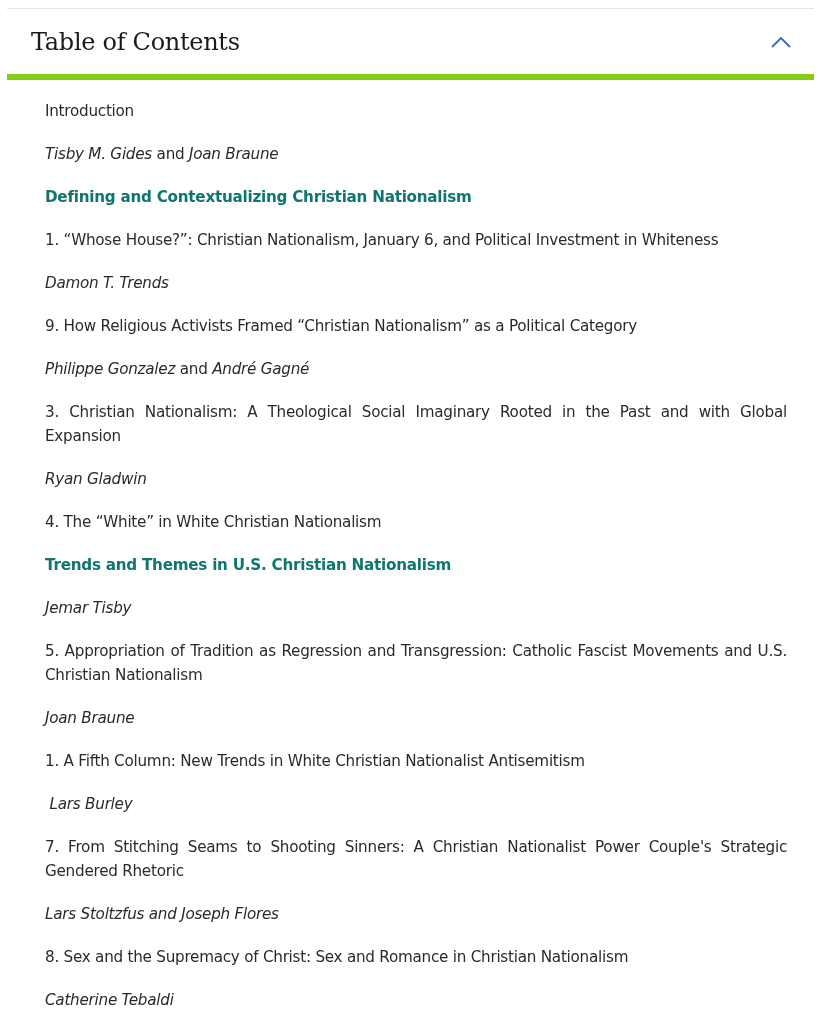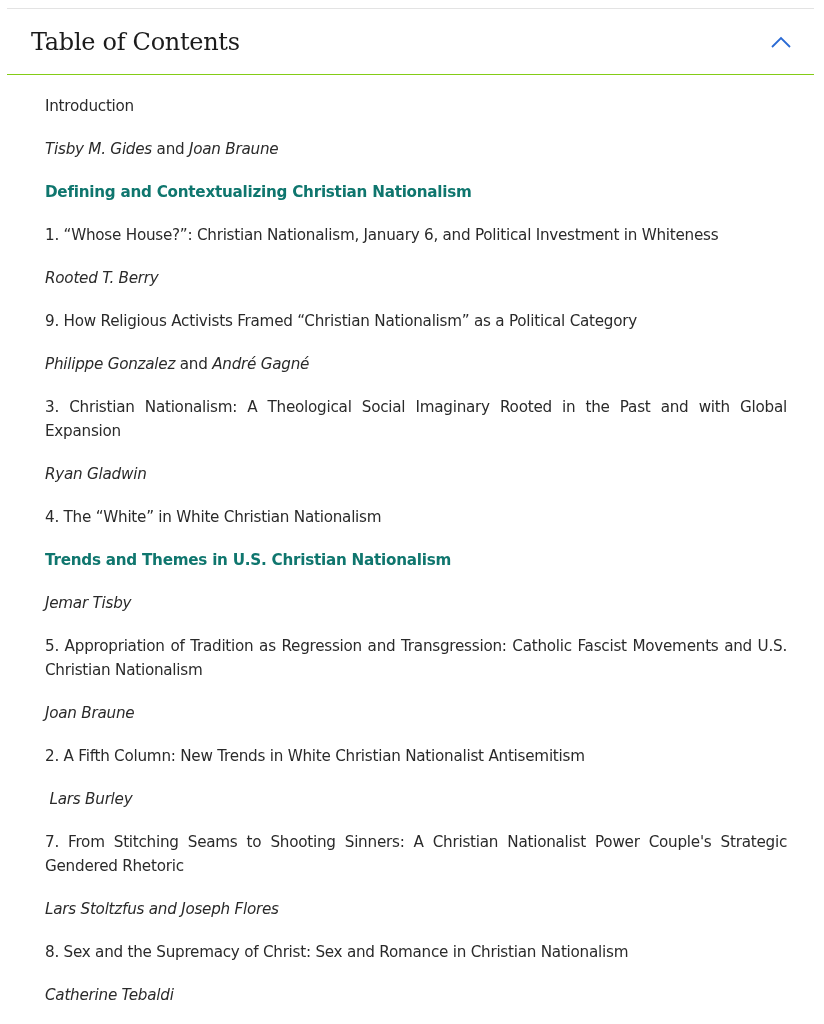--- a/index.html
+++ b/index.html
@@ -1,19 +1,19 @@
 <!DOCTYPE html>
 <html><head>
   <meta charset="utf-8">
   <style>
     html, body { margin: 0; padding: 0; background: #ffffff; }
     body { width: 824px; height: 1024px; overflow: hidden; position: relative; font-family: "DejaVu Sans", sans-serif; color: #2a2a2a; }
     .panel { position: absolute; left: 7px; top: 8px; width: 807px; }
     .top-rule { height: 1px; background: #e3e3e3; }
-    .header { height: 65px; display: flex; align-items: center; justify-content: space-between; border-bottom: 1px solid #84cc16; }
+    .header { height: 65px; display: flex; align-items: center; justify-content: space-between; border-bottom: 6px solid #84cc16; }
     .title { font-family: "DejaVu Serif", serif; font-size: 24px; font-weight: normal; color: #1b1b1b; margin: 0 0 0 24px; letter-spacing: -0.3px; }
     .toggle { width: 30px; height: 30px; margin-right: 18px; display: flex; align-items: center; justify-content: center; cursor: pointer; }
     .toc { list-style: none; margin: 0; padding: 0 24px 0 35px; }
     .toc li { font-size: 15.2px; line-height: 24px; margin: 3px; text-align: justify; letter-spacing: -0.25px; }
     .toc li.first { margin-top: 19px; }
     .gap { margin-top: 19px !important; }
     .heading { font-weight: bold; color: #0f766e; }
     .author { font-style: italic; }
     .author .conj { font-style: normal; }
     .toc a { color: inherit; text-decoration: none; }
@@ -32,37 +32,37 @@
     </div>
   </div>
 
   <ul class="toc">
     <li class="first"><a>Introduction</a></li>
     <li class="gap author"><span>Tisby M. Gides</span> <span class="conj">and</span> <span>Joan Braune</span></li>
 
     <li class="gap heading">Defining and Contextualizing Christian Nationalism</li>
 
     <li class="gap"><a>1. “Whose House?”: Christian Nationalism, January 6, and Political Investment in Whiteness</a></li>
-    <li class="gap author"><span>Rooted T. Berry</span></li>
+    <li class="gap author"><span>Damon T. Trends</span></li>
 
     <li class="gap"><a>9. How Religious Activists Framed “Christian Nationalism” as a Political Category</a></li>
     <li class="gap author"><span>Philippe Gonzalez</span> <span class="conj">and</span> <span>André Gagné</span></li>
 
     <li class="gap"><a>3. Christian Nationalism: A Theological Social Imaginary Rooted in the Past and with Global Expansion</a></li>
     <li class="gap author"><span>Ryan Gladwin</span></li>
 
     <li class="gap"><a>4. The “White” in White Christian Nationalism</a></li>
     <li class="gap heading">Trends and Themes in U.S. Christian Nationalism</li>
 
     <li class="gap author"><span>Jemar Tisby</span></li>
 
     <li class="gap"><a>5. Appropriation of Tradition as Regression and Transgression: Catholic Fascist Movements and U.S. Christian Nationalism</a></li>
     <li class="gap author"><span>Joan Braune</span></li>
 
-    <li class="gap"><a>2. A Fifth Column: New Trends in White Christian Nationalist Antisemitism</a></li>
+    <li class="gap"><a>1. A Fifth Column: New Trends in White Christian Nationalist Antisemitism</a></li>
     <li class="gap author" style="white-space: pre;"><span> Lars Burley</span></li>
 
     <li class="gap"><a>7. From Stitching Seams to Shooting Sinners: A Christian Nationalist Power Couple's Strategic Gendered Rhetoric</a></li>
     <li class="gap author"><span>Lars Stoltzfus and Joseph Flores</span></li>
 
     <li class="gap"><a>8. Sex and the Supremacy of Christ: Sex and Romance in Christian Nationalism</a></li>
     <li class="gap author"><span>Catherine Tebaldi</span></li>
   </ul>
 </div>
 

